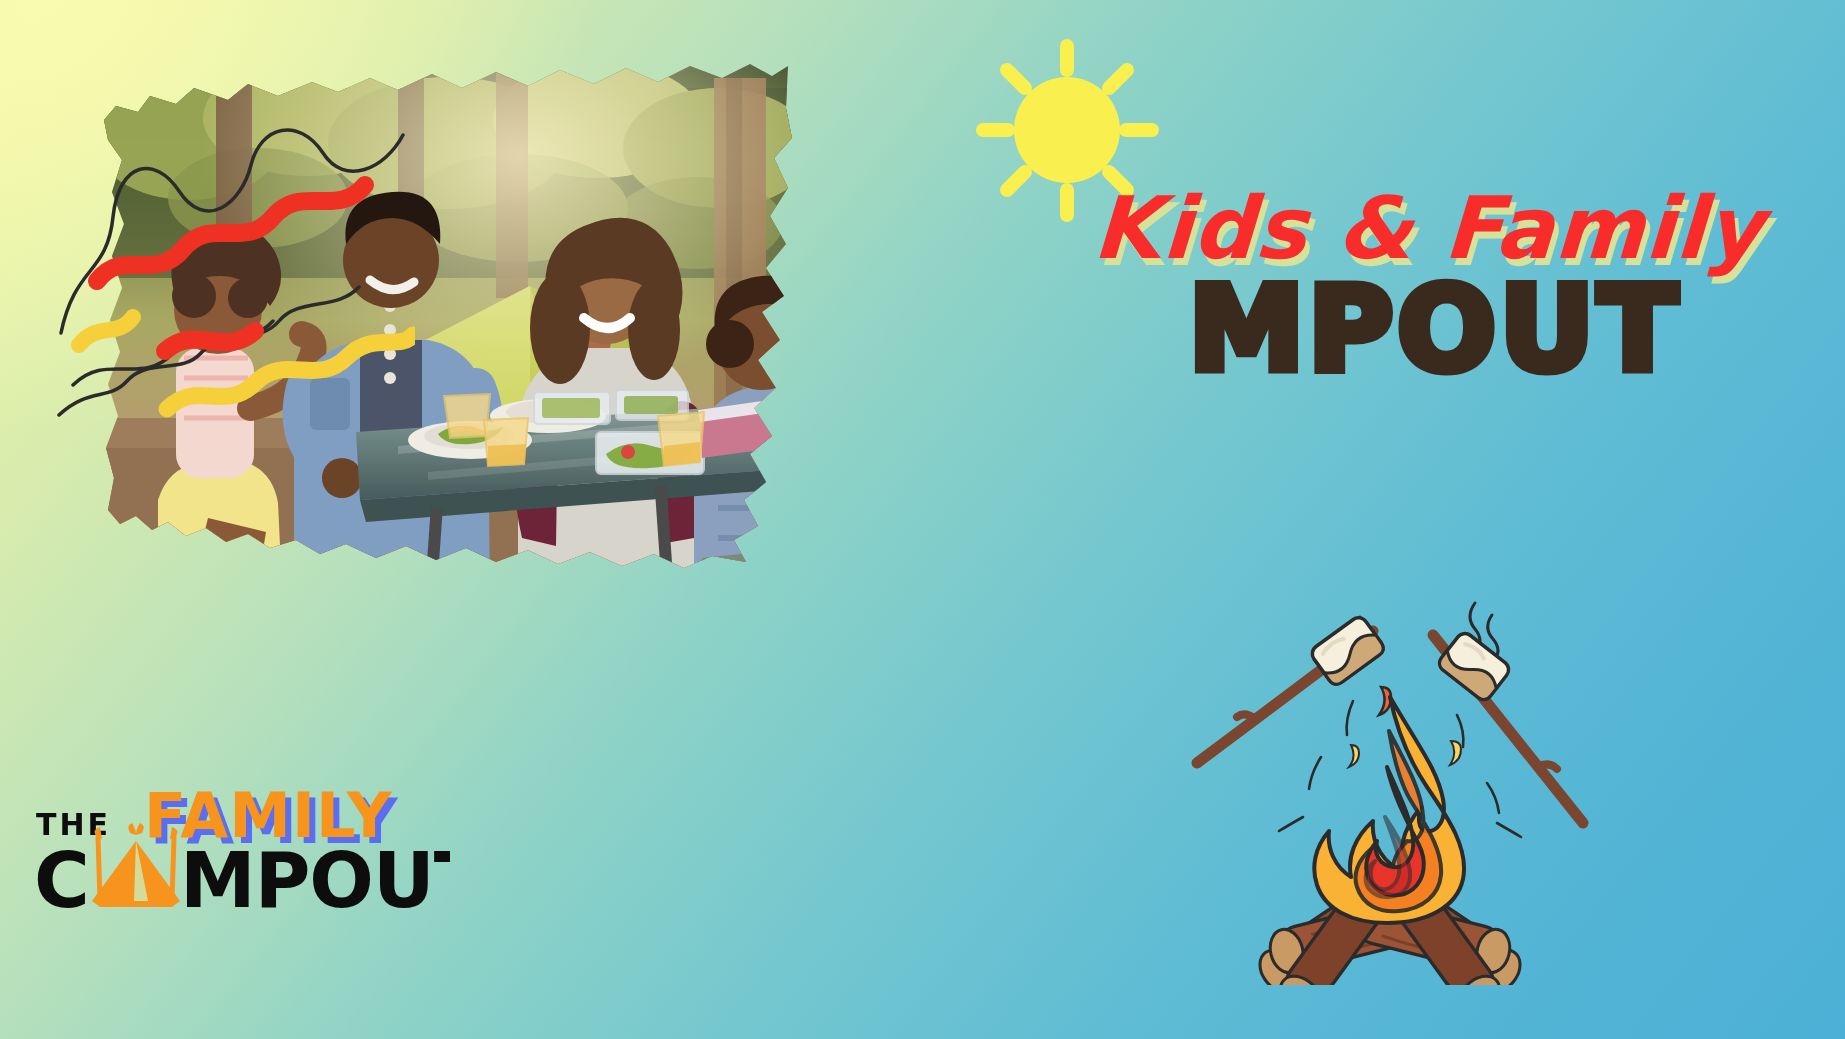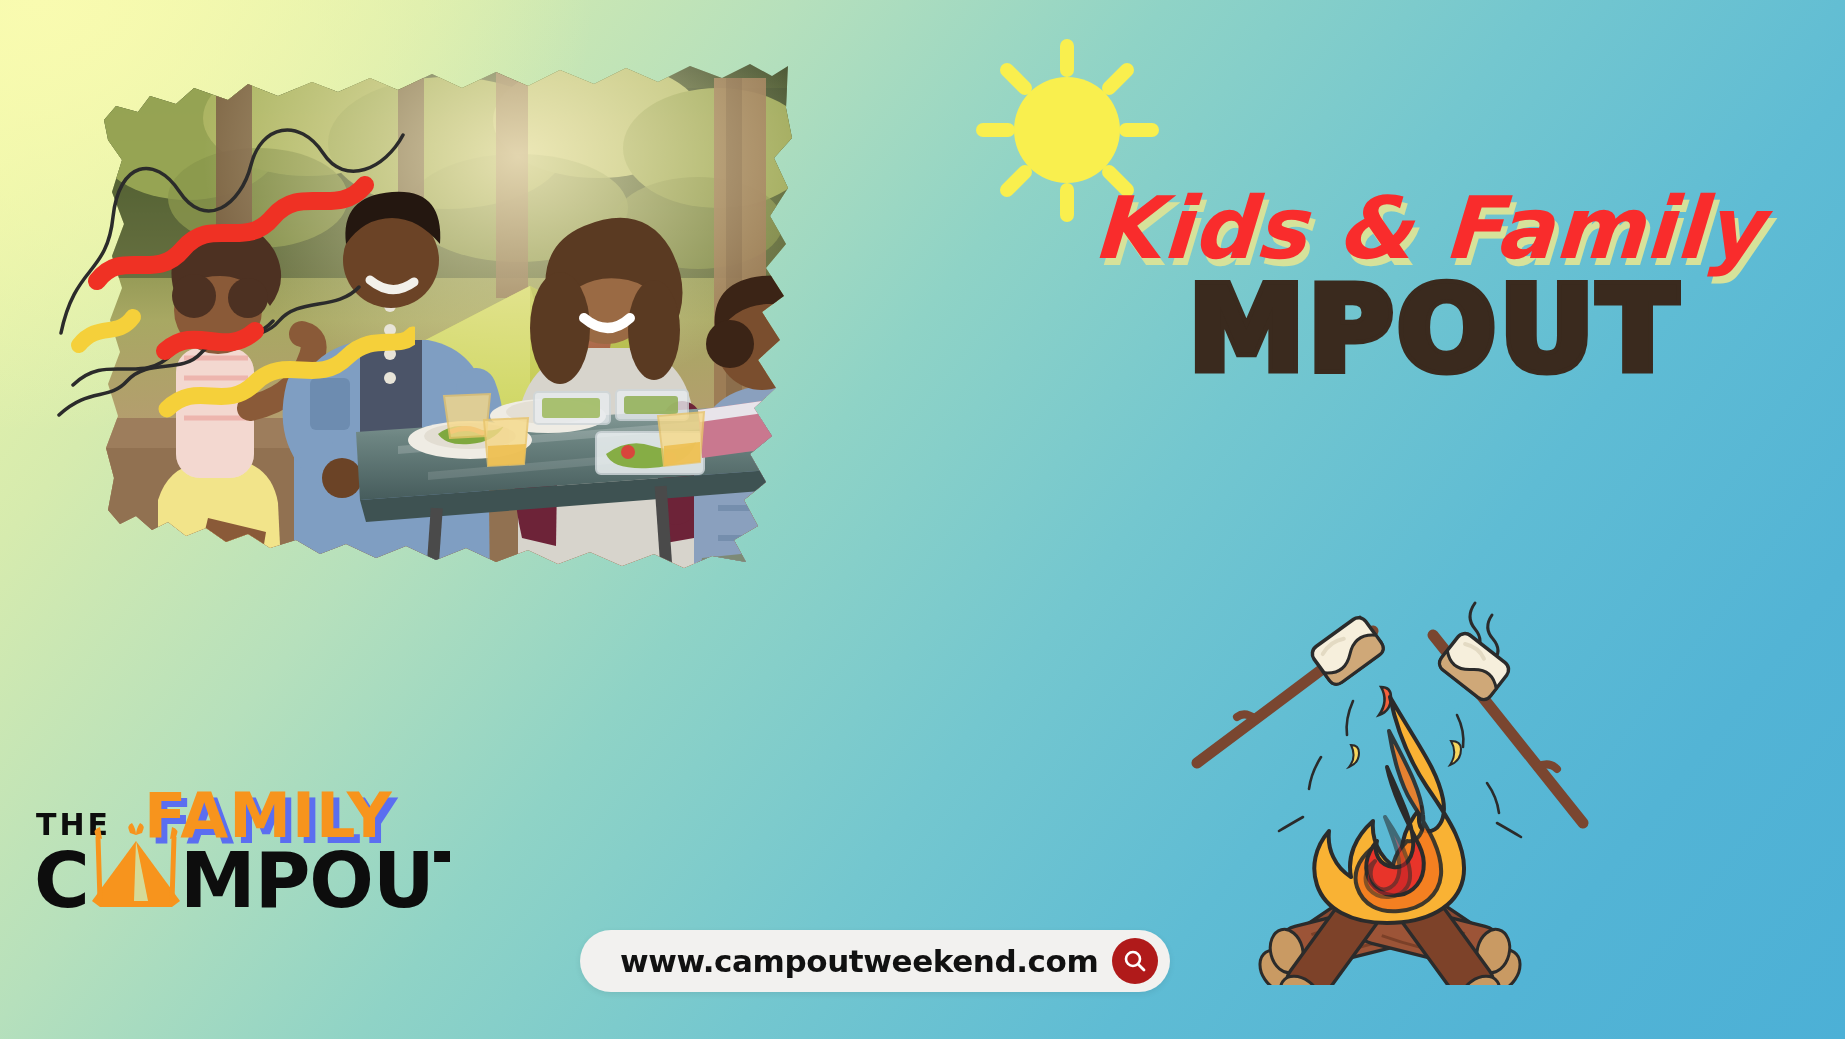--- a/index.html
+++ b/index.html
@@ -430,23 +430,14 @@
         <path d="M66,62 q-4,-8 4,-10 l2,12 Z" fill="#f7941d"></path>
         <path d="M146,62 q4,-8 -4,-10 l-2,12 Z" fill="#f7941d"></path>
         <path d="M68,62 L70,126" stroke="#f7941d" stroke-width="5"></path>
         <path d="M144,62 L142,126" stroke="#f7941d" stroke-width="5"></path>
       </g>
 
       <text x="150" y="132" font-family="DejaVu Sans, sans-serif" font-size="76" font-weight="bold" fill="#0d0d0d" letter-spacing="-1">MPOUT</text>
     </svg>
   </div>
 
-  <div class="url-pill">
-    <span class="url-text">www.campoutweekend.com</span>
-    <button class="search-btn">
-      <svg width="26" height="26" viewBox="0 0 26 26" aria-hidden="true">
-        <circle cx="11" cy="11" r="7" fill="none" stroke="#ffffff" stroke-width="2.6"></circle>
-        <line x1="16.2" y1="16.2" x2="22" y2="22" stroke="#ffffff" stroke-width="2.8" stroke-linecap="round"></line>
-      </svg>
-    </button>
-  </div>
 
 </div>
 
 </body></html>

